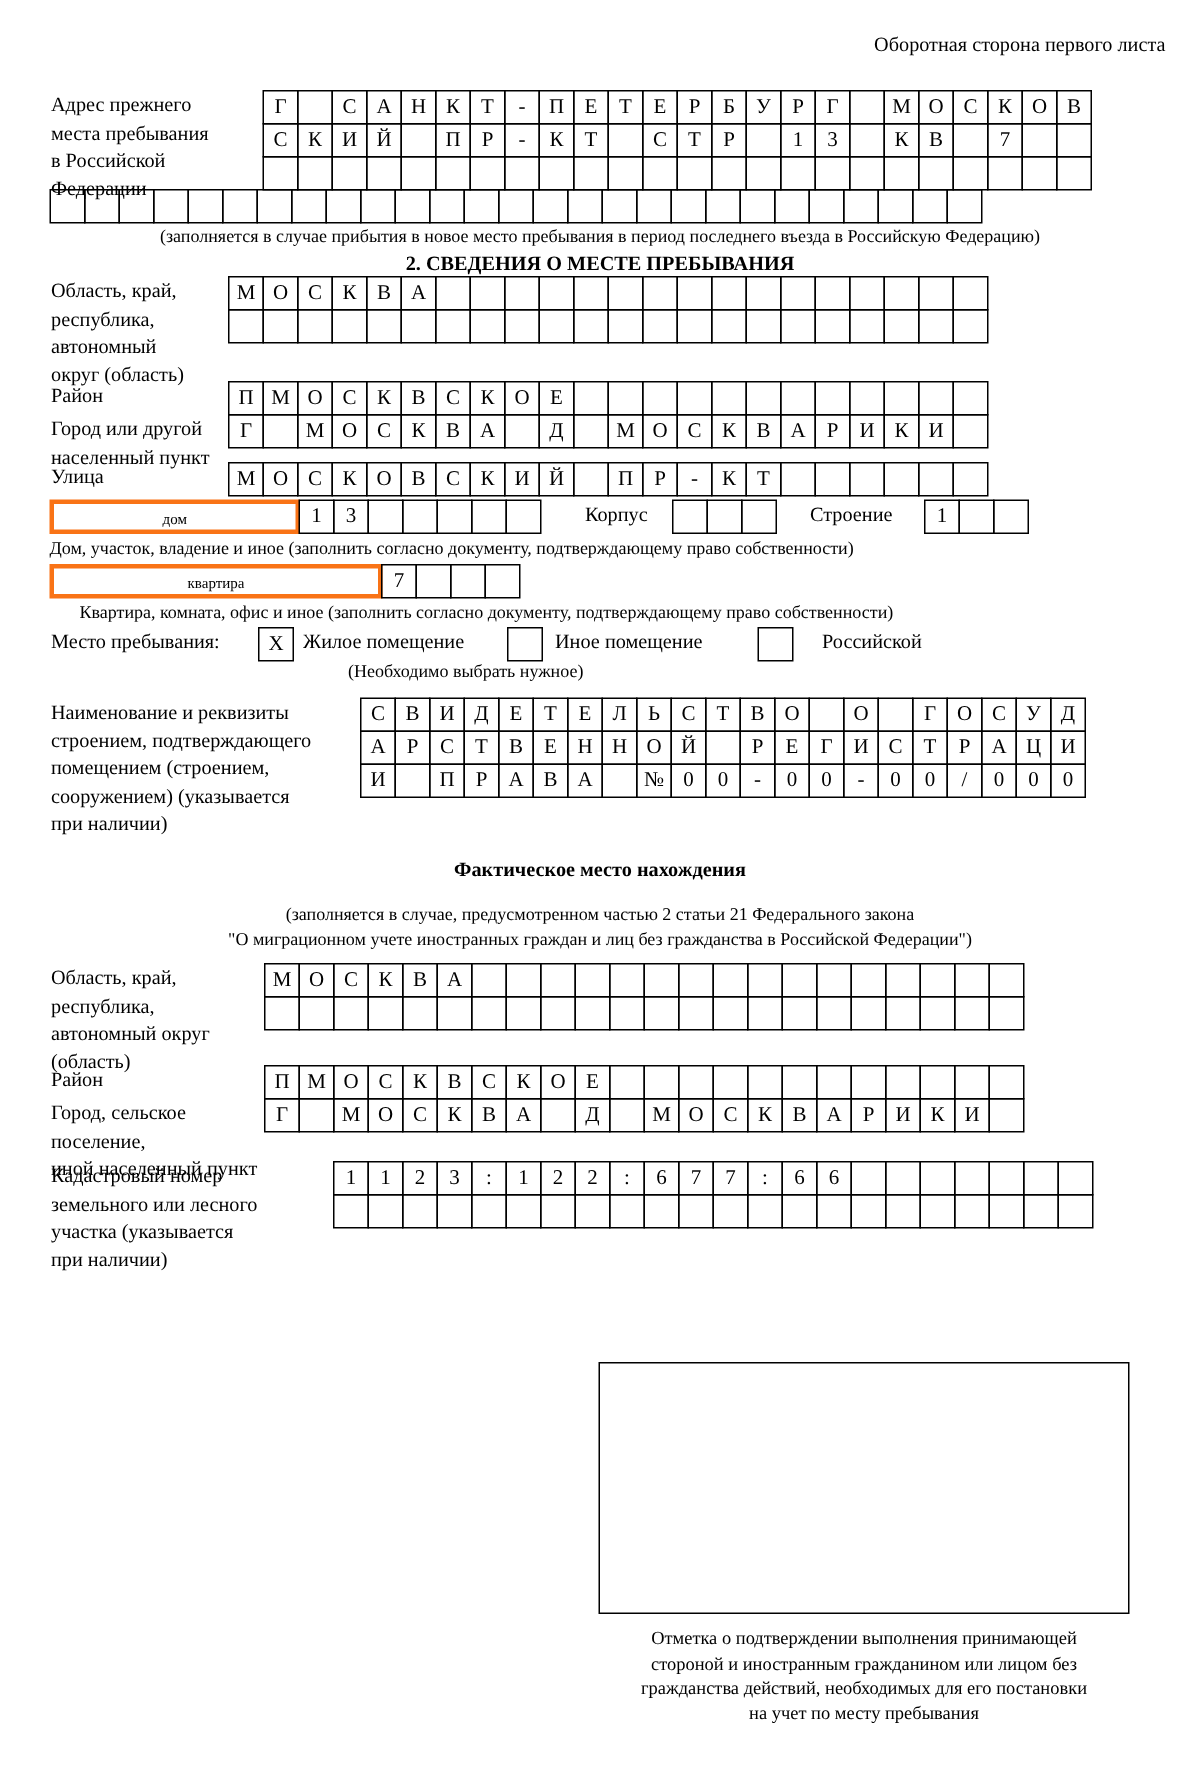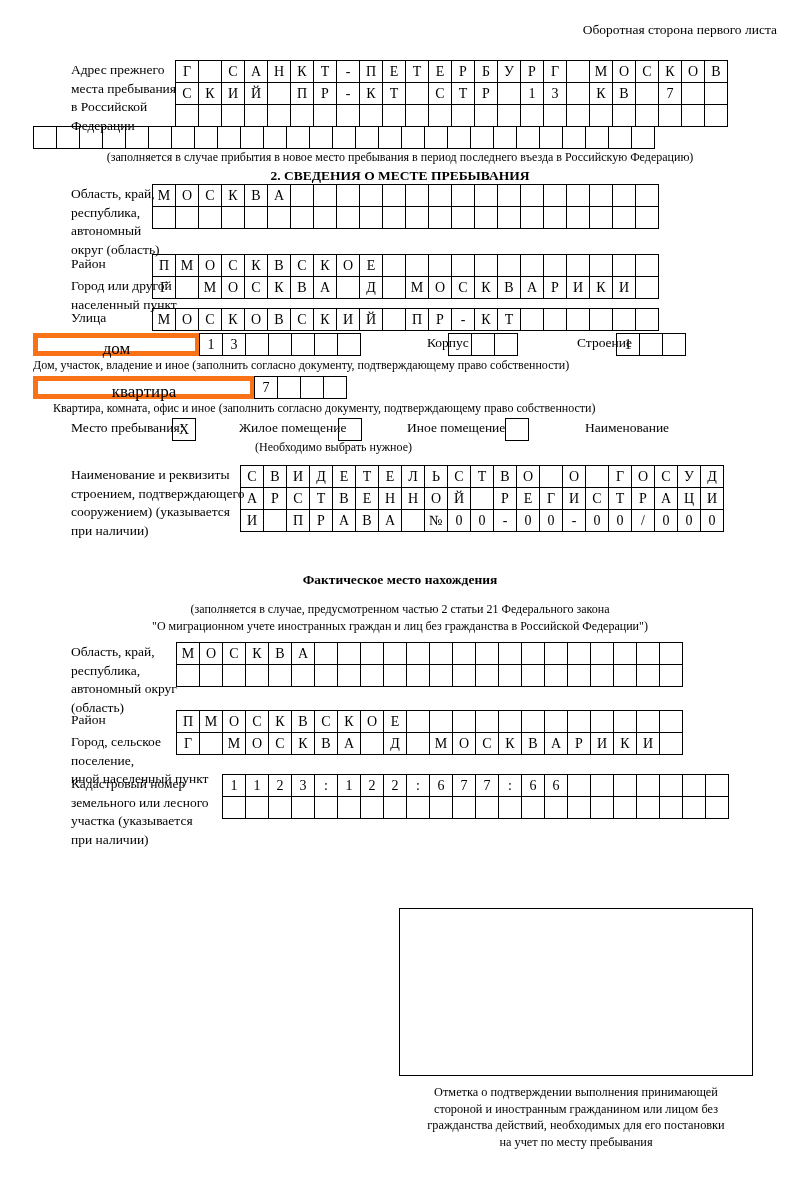--- a/index.html
+++ b/index.html
@@ -21,28 +21,28 @@
   .cell{
     width:24px;height:23px;
     border:1px solid #000;
     margin-right:-1px;
     box-sizing:border-box;
     text-align:center;
     font-size:14px;
     line-height:21px;
     font-family:"Liberation Serif", serif;
   }
-  .labelblock{position:absolute;font-size:13.5px;line-height:18.5px;margin-left:37px;}
+  .labelblock{position:absolute;font-size:13.5px;line-height:18.5px;}
   .boxlabel{
-    border:5px solid #f97316;
+    border:3px solid #f97316;
     box-sizing:border-box;
     height:23px;
     line-height:21px;
     text-align:center;
-    font-size:17px;
+    font-size:10px;
   }
   .note{font-size:12px;}
   .sect-title{font-weight:bold;font-size:13.5px;font-family:Liberation Serif, serif;}
   .bigbox{
     position:absolute;
     border:1px solid #000;
     box-sizing:border-box;
   }
   .footnote{
     position:absolute;
@@ -347,26 +347,27 @@
     </div>
 
   <div class="note" style="position:absolute;left:33px;top:401px;margin-left:20px;">Квартира, комната, офис и иное (заполнить согласно документу, подтверждающему право собственности)</div>
 
   <div class="labelblock" style="left:34px;top:419px;">Место пребывания:</div>
   <div class="cell" style="position:absolute;left:172px;top:418px;">Х</div>
   <div class="labelblock" style="left:202px;top:419px;">Жилое помещение</div>
   <div class="cell" style="position:absolute;left:338px;top:418px;"></div>
   <div class="labelblock" style="left:370px;top:419px;">Иное помещение</div>
   <div class="cell" style="position:absolute;left:505px;top:418px;"></div>
-  <div class="labelblock" style="left:548px;top:419px;">Наименование</div>
-  <div class="note" style="position:absolute;left:232px;top:440px;margin-left:23px;">(Необходимо выбрать нужное)</div>
+  <div class="labelblock" style="left:548px;top:419px;">Российской</div>
+  <div class="note" style="position:absolute;left:232px;top:440px;">(Необходимо выбрать нужное)</div>
 
   <div class="labelblock" style="left:34px;top:466px;width:205px;">
     <div>Наименование и реквизиты</div>
     <div>строением, подтверждающего</div>
+    <div>помещением (строением,</div>
     <div>сооружением) (указывается</div>
     <div>при наличии)</div>
   </div>
   <div class="cells" id="docRow0" style="position:absolute;left:240px;top:465px;">
       <div class="cell">С</div>
       <div class="cell">В</div>
       <div class="cell">И</div>
       <div class="cell">Д</div>
       <div class="cell">Е</div>
       <div class="cell">Т</div>

